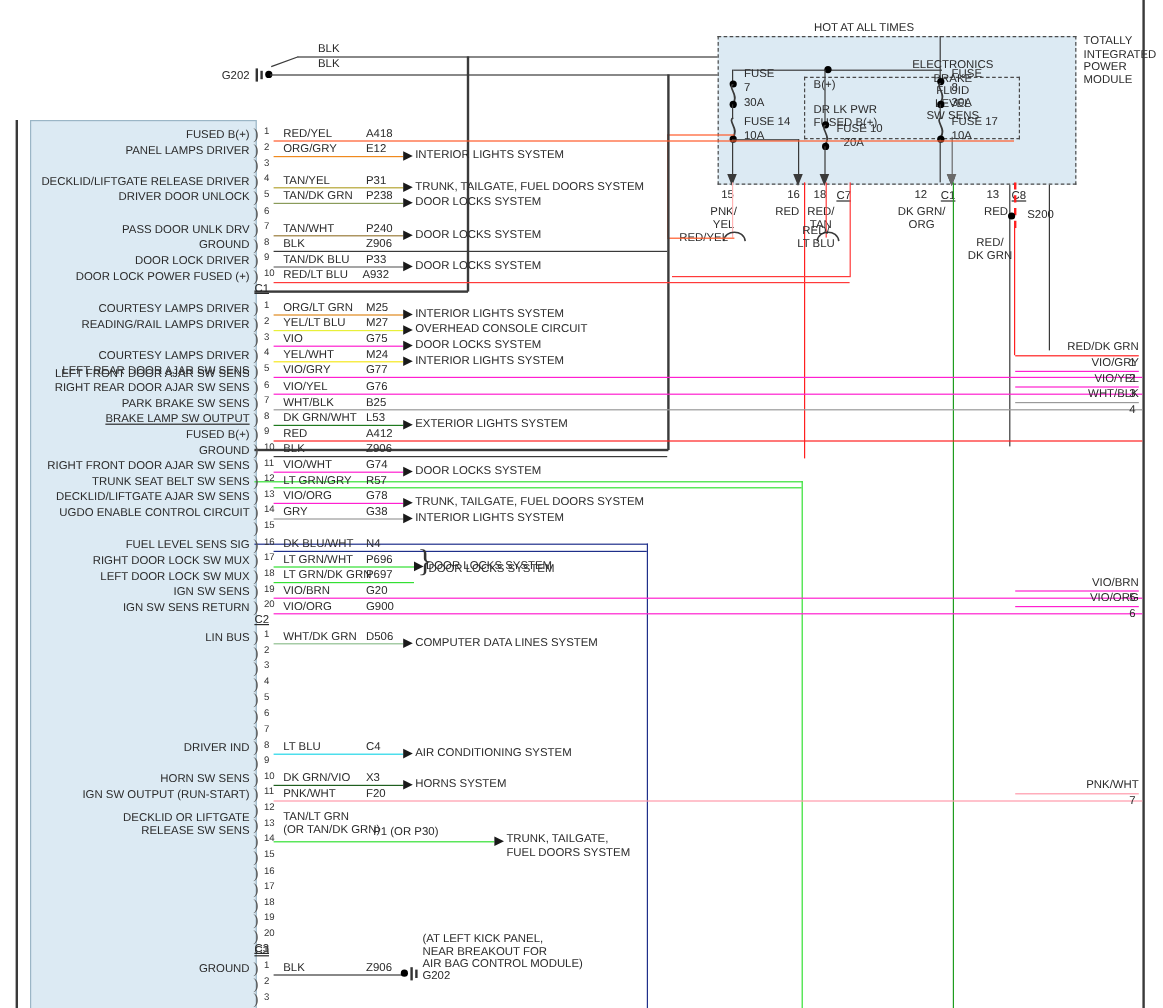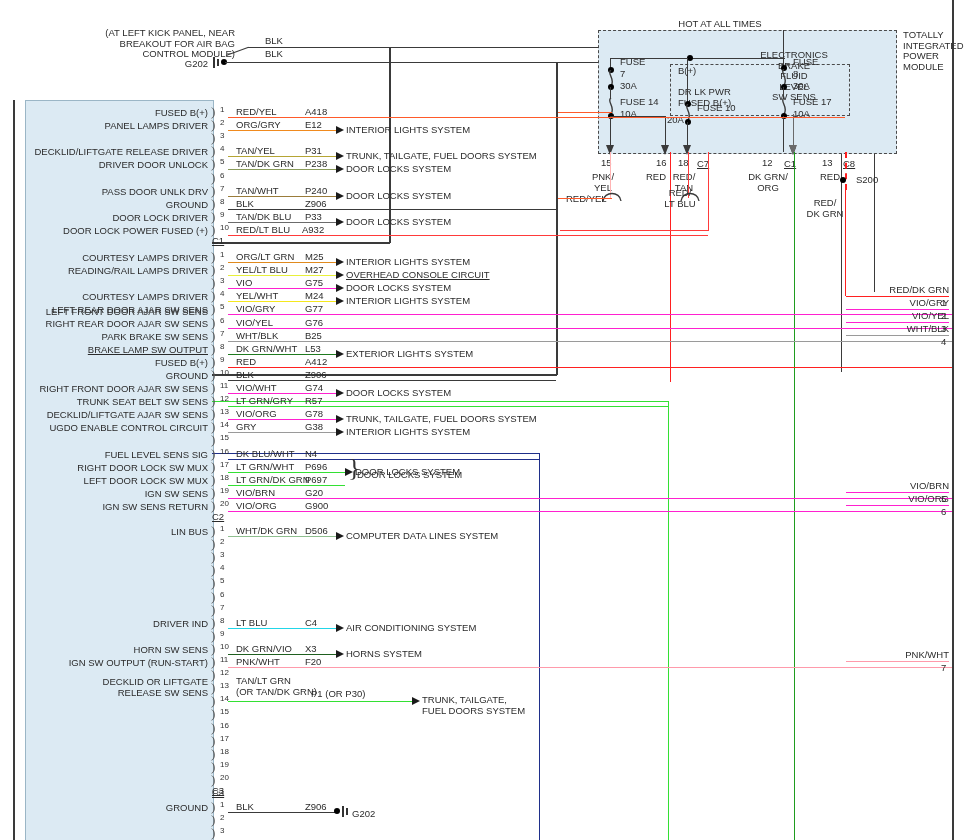--- a/index.html
+++ b/index.html
@@ -20,23 +20,20 @@
   .dot{position:absolute;width:6px;height:6px;border-radius:50%;background:#000;}
   .secname{position:absolute;font-size:9.5px;color:#2b2b2b;text-decoration:underline;}
   .brace{position:absolute;font-size:26px;color:#333;font-family:"Liberation Serif",serif;line-height:26px;}
   .divline{position:absolute;background:#3a3a3a;}
 </style>
 </head>
 <body>
 
 <div id="sheet">
 
-  <div class="lbl r" style="left:60px;top:28px;width:175px;">(AT LEFT KICK PANEL, NEAR
-BREAKOUT FOR AIR BAG
-CONTROL MODULE)</div>
   <div class="lbl r" style="left:160px;top:59px;width:48px;">G202</div>
   <div style="position:absolute;left:213px;top:57px;width:2px;height:11px;background:#333;"></div>
   <div style="position:absolute;left:217px;top:59px;width:2px;height:7px;background:#333;"></div>
   <div class="dot" style="left:221px;top:59px;"></div>
 
   <div class="lbl" style="left:265px;top:36px;">BLK</div>
   <div class="wire" style="left:226px;top:55px;width:24px;border-color:#3a3a3a;transform:rotate(-20deg);transform-origin:left center;"></div>
   <div class="wire" style="left:248px;top:47px;width:627px;border-color:#3a3a3a;"></div>
   <div class="vwire" style="left:874px;top:47px;height:245px;border-color:#3a3a3a;"></div>
 
@@ -88,21 +85,21 @@
   <div class="vwire" style="left:610px;top:116px;height:36px;border-color:#3a3a3a;"></div>
   <div style="position:absolute;left:610px;top:116px;width:56px;height:1.4px;background:#3a3a3a;"></div>
   <div class="vwire" style="left:665px;top:116px;height:36px;border-color:#3a3a3a;"></div>
 
   <div class="vwire" style="left:687px;top:58px;height:46px;border-color:#3a3a3a;"></div>
   <div class="dot" style="left:685px;top:101px;"></div>
   <svg style="position:absolute;left:682px;top:104px;" width="12" height="16" viewBox="0 0 12 16">
       <path d="M6 0 C1 3 11 9 6 16" stroke="#3a3a3a" stroke-width="1.4" fill="none"></path>
     </svg>
   <div class="lbl" style="left:697px;top:103px;">FUSE 10</div>
-  <div class="lbl" style="left:667px;top:115px;">20A</div>
+  <div class="lbl" style="left:703px;top:115px;">20A</div>
   <div class="dot" style="left:685px;top:119px;"></div>
   <div class="vwire" style="left:687px;top:122px;height:30px;border-color:#3a3a3a;"></div>
 
   <div class="vwire" style="left:793px;top:114px;height:38px;border-color:#6a6a6a;"></div>
 
   <div class="vwire" style="left:783px;top:30px;height:38px;border-color:#3a3a3a;"></div>
   <div class="dot" style="left:781px;top:65px;"></div>
   <svg style="position:absolute;left:778px;top:69px;" width="12" height="16" viewBox="0 0 12 16">
       <path d="M6 0 C1 3 11 9 6 16" stroke="#3a3a3a" stroke-width="1.4" fill="none"></path>
     </svg>
@@ -266,21 +263,21 @@
       <div class="wire" style="left:228px;top:262px;width:108px;border-color:#e08a1e;"></div>
       <div class="arrow" style="left:336px;top:258px;"></div>
       <div class="lbl" style="left:346px;top:257px;">INTERIOR LIGHTS SYSTEM</div>
       <div class="sock" style="left:211px;top:265.1px;">)</div>
       <div class="pinnum" style="left:220px;top:263.1px;">2</div>
       <div class="lbl r" style="left:20px;top:266.1px;width:188px;">READING/RAIL LAMPS DRIVER</div>
       <div class="lbl" style="left:236px;top:265.1px;">YEL/LT BLU</div>
       <div class="lbl" style="left:305px;top:265.1px;">M27</div>
       <div class="wire" style="left:228px;top:275.1px;width:108px;border-color:#e8f03a;"></div>
       <div class="arrow" style="left:336px;top:271.1px;"></div>
-      <div class="lbl" style="left:346px;top:270.1px;text-decoration:underline;">OVERHEAD CONSOLE CIRCUIT</div>
+      <div class="lbl" style="left:346px;top:270.1px;">OVERHEAD CONSOLE CIRCUIT</div>
       <div class="sock" style="left:211px;top:278.2px;">)</div>
       <div class="pinnum" style="left:220px;top:276.2px;">3</div>
       <div class="lbl r" style="left:20px;top:279.2px;width:188px;margin-top:28px;">LEFT FRONT DOOR AJAR SW SENS</div>
       <div class="lbl" style="left:236px;top:278.2px;">VIO</div>
       <div class="lbl" style="left:305px;top:278.2px;">G75</div>
       <div class="wire" style="left:228px;top:288.2px;width:108px;border-color:#ff20d0;"></div>
       <div class="arrow" style="left:336px;top:284.2px;"></div>
       <div class="lbl" style="left:346px;top:283.2px;">DOOR LOCKS SYSTEM</div>
       <div class="sock" style="left:211px;top:291.3px;">)</div>
       <div class="pinnum" style="left:220px;top:289.3px;">4</div>
@@ -498,18 +495,21 @@
       <div class="wire" style="left:846px;top:505px;width:103px;border-color:#ff20d0;"></div>
       <div class="lbl" style="left:941px;top:507px;">6</div>
       <div class="lbl" style="left:867px;top:650px;text-align:right;width:82px;">PNK/WHT</div>
       <div class="wire" style="left:846px;top:661px;width:103px;border-color:#ff9aab;"></div>
       <div class="lbl" style="left:941px;top:663px;">7</div>
     </div>
 
   <div class="brace" style="left:348px;top:455px;">}</div>
   <div class="lbl" style="left:357px;top:470px;">DOOR LOCKS SYSTEM</div>
 
+  <div class="lbl" style="left:352px;top:778px;width:180px;">(AT LEFT KICK PANEL,
+NEAR BREAKOUT FOR
+AIR BAG CONTROL MODULE)</div>
   <div class="lbl" style="left:352px;top:809px;">G202</div>
   <div class="dot" style="left:334px;top:808px;"></div>
   <div style="position:absolute;left:342px;top:806px;width:2px;height:11px;background:#333;"></div>
   <div style="position:absolute;left:346px;top:808px;width:2px;height:7px;background:#333;"></div>
 
 </div>
 
 </body></html>

